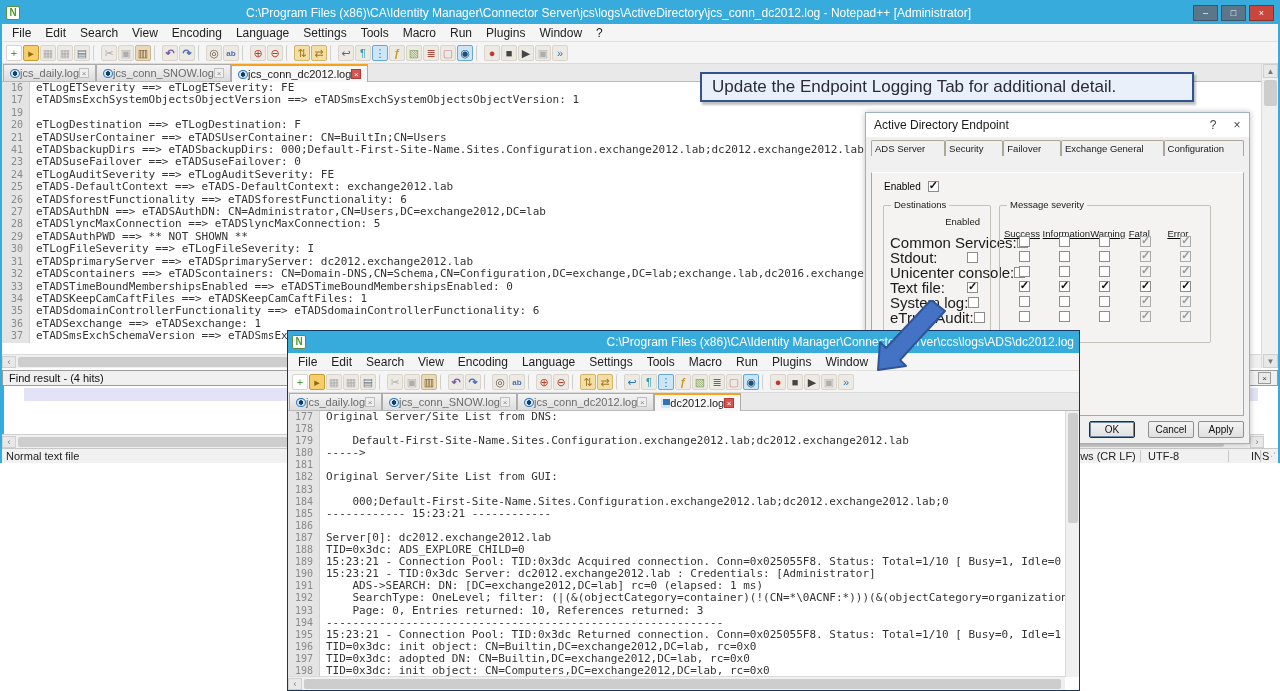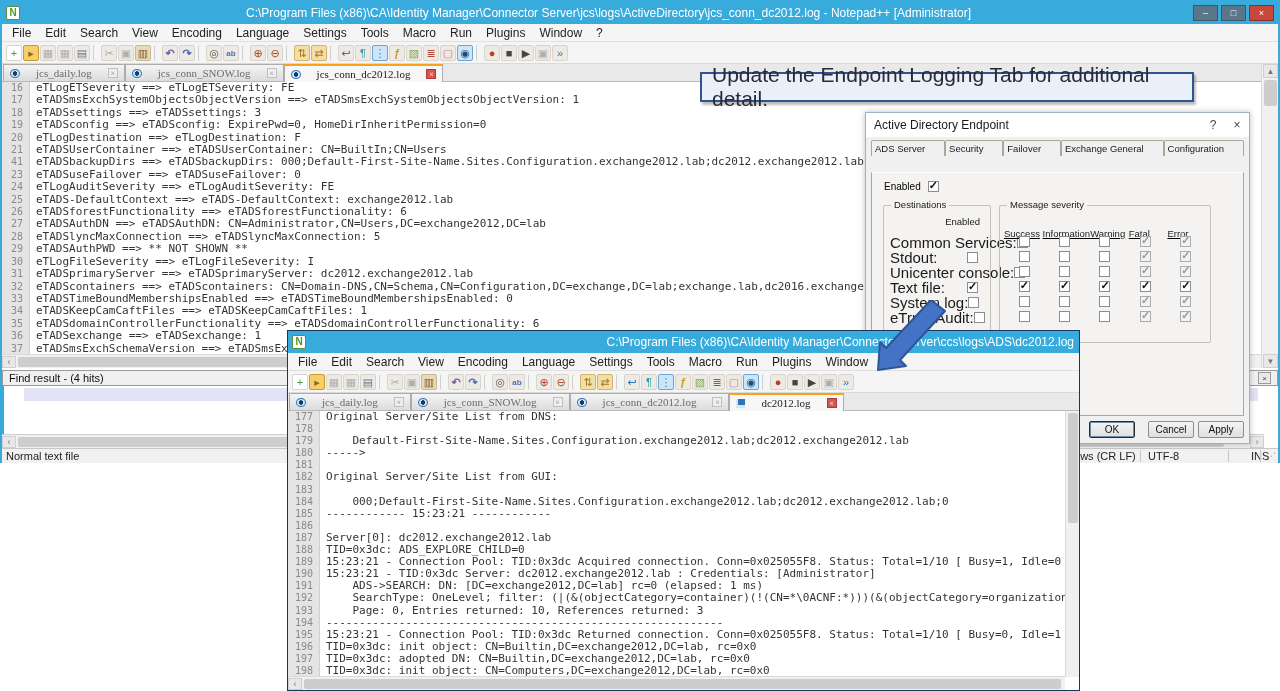--- a/index.html
+++ b/index.html
@@ -38,21 +38,21 @@
   .tbi[data-name="indent-guide-icon"] { color:#2E75B6; }
   .tbi[data-name="function-list-icon"] { color:#C99A2C; font-weight:bold; }
   .tbi[data-name="document-map-icon"] { color:#7AA24B; }
   .tbi[data-name="document-list-icon"] { color:#B04A3A; }
   .tbi[data-name="document-switcher-icon"] { color:#C77B8A; }
   .tbi[data-name="monitoring-eye-icon"] { color:#1F4E79; }
   .tbi[data-name="record-macro-icon"] { color:#C0392B; }
   .tbi[data-name="stop-record-icon"], .tbi[data-name="play-macro-icon"] { color:#454545; }
 
   .npp-tabbar { position:absolute; left:0; right:0; top:62px; height:18px; background:#E9E9E9; border-bottom:1px solid #B9B9B9; display:flex; align-items:flex-end; padding-left:1px; }
-  .tab { height:17px; display:flex; align-items:center; gap:16px; padding:0 6px; background:linear-gradient(#F4F4F4,#DCDCDC); border:1px solid #ACACAC; border-bottom:none; font-size:11px; color:#6B6B6B; white-space:nowrap;font-family:Liberation Serif, serif; }
+  .tab { height:17px; display:flex; align-items:center; gap:0; padding:0 6px; background:linear-gradient(#F4F4F4,#DCDCDC); border:1px solid #ACACAC; border-bottom:none; font-size:11px; color:#6B6B6B; white-space:nowrap; }
   .tab.active { height:18px; background:#F7F7F7; color:#1a1a1a; border-top:2px solid #F9A11B; margin-bottom:-1px; }
   .eye-icon { width:10px; height:9px; border-radius:50%; border:1px solid #2E75B6; background:radial-gradient(circle at 50% 50%, #0F3E66 0 2px, #CFE3F4 2.5px); flex:0 0 auto; }
   .floppy-icon { width:9px; height:9px; background:#2E75B6; box-shadow:inset 2px -3px 0 #D6E6F5; flex:0 0 auto; }
   .tab-close { font-size:8px; line-height:10px; width:10px; height:10px; text-align:center; color:#8A8A8A; border:1px solid #BFBFBF; background:#EFEFEF; }
   .tab.active .tab-close { color:#fff; background:#D9534F; border-color:#B03A36; }
 
   .npp-editor { position:absolute; left:0; top:80px; background:#fff; overflow:hidden; }
   .cl { display:flex; white-space:pre; }
   .ln { flex:0 0 auto; width:28px; background:#E4E4E4; color:#8A8A8A; font-family:"DejaVu Sans Mono", monospace; font-size:10px; text-align:right; padding-right:6px; border-right:1px solid #CFCFCF; }
   .ct { font-family:"DejaVu Sans Mono", monospace; font-size:11px; color:#333; padding-left:6px; }
@@ -112,21 +112,21 @@
 
   
   .win2 { position:absolute; left:287px; top:330px; width:793px; height:361px; background:#fff; border:1px solid #17375E; z-index:3; }
   .win2 .npp-title { text-align:right; padding-right:5px; }
   .win2 .npp-editor { left:0; right:14px; height:266px; }
   .win2 .hscroll2 { left:0; right:14px; bottom:0; }
   .win2 .vscroll2 { right:0; top:80px; height:266px; width:14px; }
   .win2 .vscroll2 .thumb { left:2px; width:10px; }
 
   
-  .callout { position:absolute; left:700px; top:72px; width:494px; height:30px; background:#E9F0F9; border:2px solid #31538F; box-shadow:2px 3px 2px rgba(0,0,0,.25); z-index:5; display:flex; align-items:center; padding-left:10px; font-size:21px; color:#2B2B33; }
+  .callout { position:absolute; left:700px; top:72px; width:494px; height:30px; background:#E9F0F9; border:2px solid #31538F; box-shadow:2px 3px 2px rgba(0,0,0,.25); z-index:5; display:flex; align-items:center; padding-left:10px; font-size:17px; color:#2B2B33; }
   .arrow-svg { position:absolute; left:863px; top:300px; z-index:4; }
 </style>
 </head>
 <body>
 
 <div class="screen" data-name="screen">
 
   <div class="win1" data-name="notepad-main-window">
     <div class="npp-titlebar" data-name="main-titlebar">
       <span class="app-icon" data-name="notepad-plus-plus-icon">N</span>
@@ -213,26 +213,21 @@
 
     <div class="cl" data-name="log-line">
         <span class="ln" data-name="line-number">16</span>
         <span class="ct" data-name="line-text">eTLogETSeverity ==&gt; eTLogETSeverity: FE</span>
       </div>
         <div class="cl" data-name="log-line">
         <span class="ln" data-name="line-number">17</span>
         <span class="ct" data-name="line-text">eTADSmsExchSystemObjectsObjectVersion ==&gt; eTADSmsExchSystemObjectsObjectVersion: 1</span>
       </div>
         <div class="cl" data-name="log-line">
-        <span class="ln" data-name="line-number">18</span>
-        <span class="ct" data-name="line-text">eTADSsettings ==&gt; eTADSsettings: 3</span>
-      </div>
-        <div class="cl" data-name="log-line">
         <span class="ln" data-name="line-number">19</span>
-        <span class="ct" data-name="line-text">eTADSconfig ==&gt; eTADSconfig: ExpirePwd=0, HomeDirInheritPermission=0</span>
       </div>
         <div class="cl" data-name="log-line">
         <span class="ln" data-name="line-number">20</span>
         <span class="ct" data-name="line-text">eTLogDestination ==&gt; eTLogDestination: F</span>
       </div>
         <div class="cl" data-name="log-line">
         <span class="ln" data-name="line-number">21</span>
         <span class="ct" data-name="line-text">eTADSUserContainer ==&gt; eTADSUserContainer: CN=BuiltIn;CN=Users</span>
       </div>
         <div class="cl" data-name="log-line">

